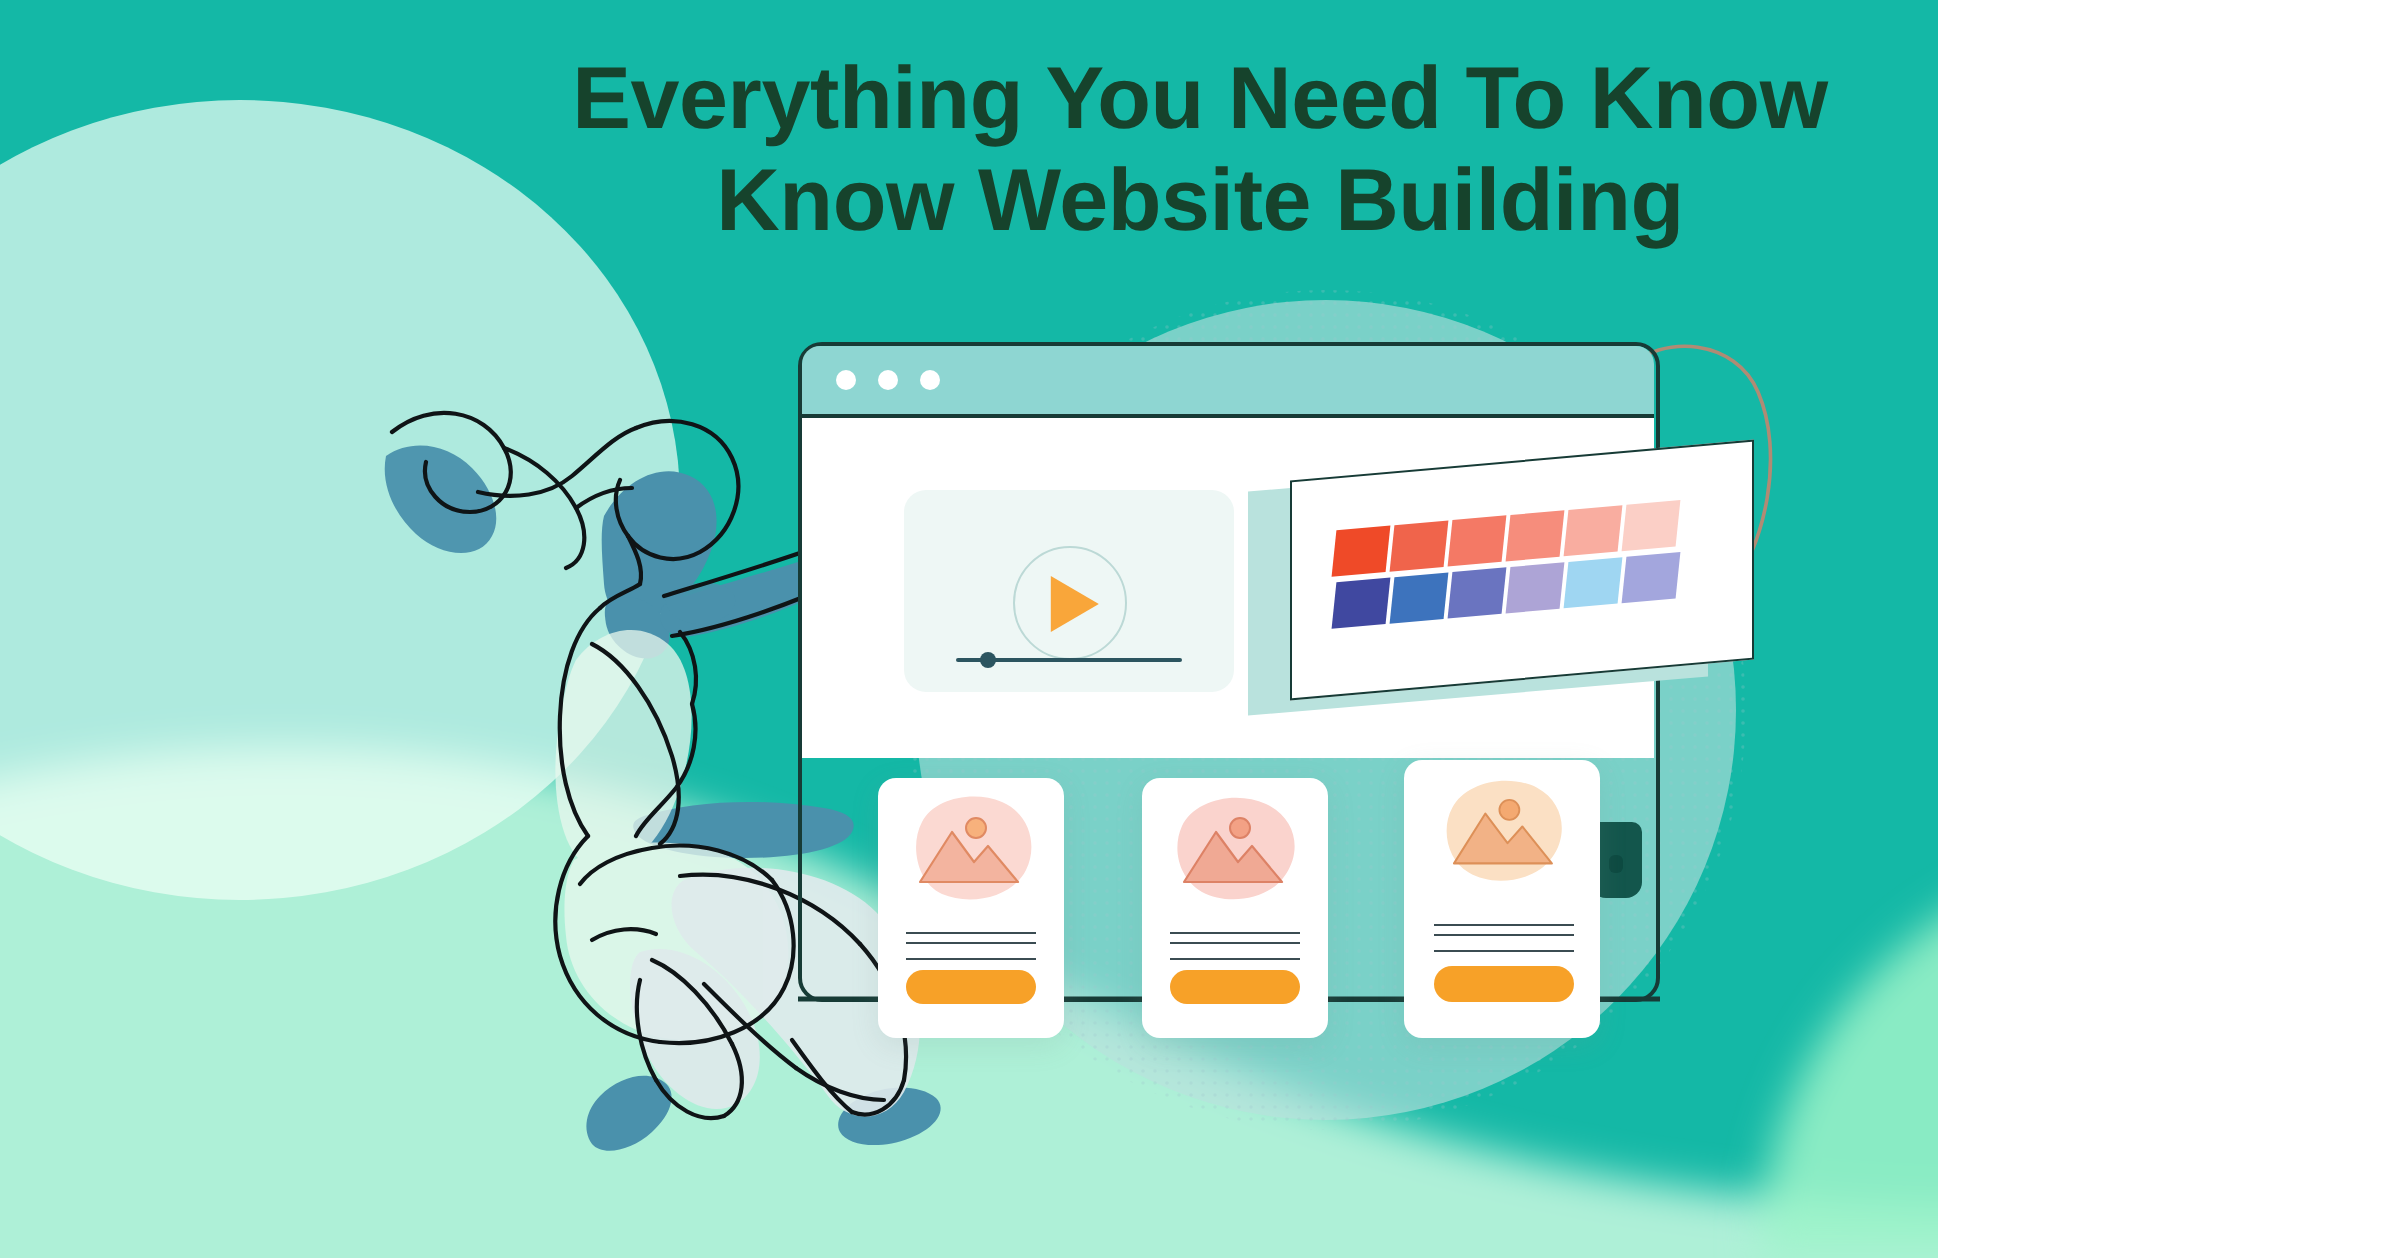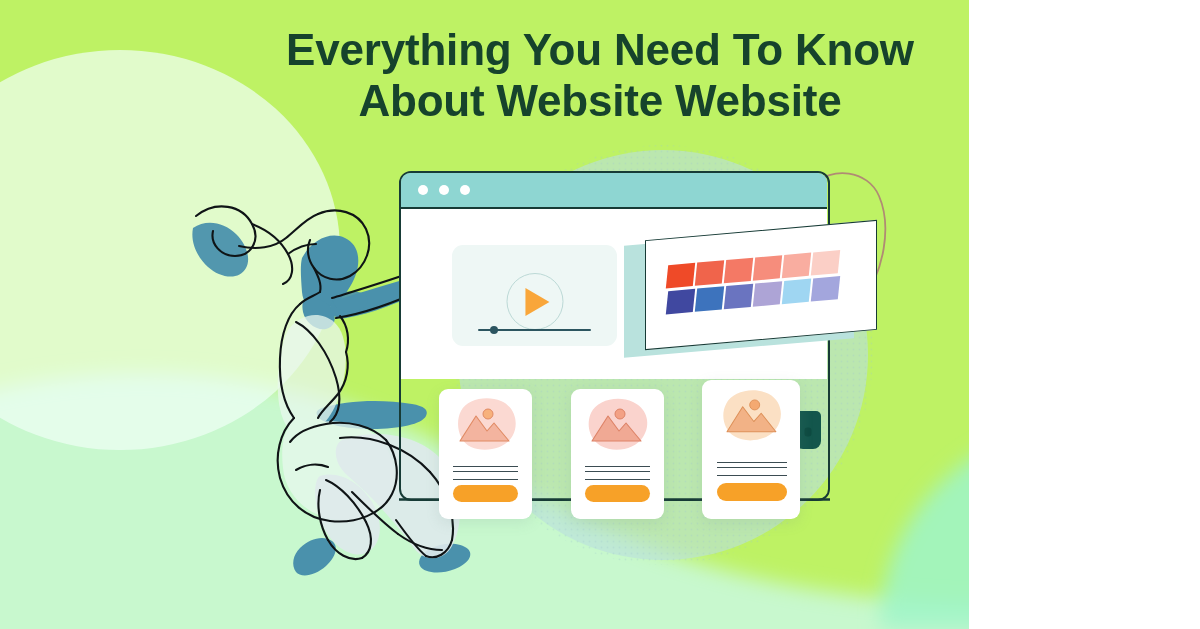--- a/index.html
+++ b/index.html
@@ -3,21 +3,21 @@
 <meta charset="utf-8">
 <title>Everything You Need To Know About Website Building</title>
 <style>
   * { margin:0; padding:0; box-sizing:border-box; }
   html,body{
     width:1200px; height:629px; overflow:hidden;
     font-family:"Liberation Sans", sans-serif;
   }
   #stage{
     position:relative; width:969px; height:629px;
-    background:#bef264; overflow:hidden;
+    background:#14b8a6; overflow:hidden;
   }
 
   
   .bg-layer{ position:absolute; inset:0; overflow:hidden; }
   .bg-svg{ position:absolute; left:0; top:0; width:1200px; height:629px; }
 
   
   .headline{
     position:absolute; left:0; top:24px; width:1200px;
     text-align:center; z-index:40;
@@ -176,21 +176,21 @@
       <g filter="url(#blur10)">
         <path d="M880,629 C880,500 990,415 1120,415 C1200,415 1260,445 1300,495 L1300,629 Z" fill="#9df4c9" opacity="0.85"></path>
       </g>
 
       <ellipse cx="120" cy="250" rx="220" ry="200" fill="#effff7" opacity="0.7"></ellipse>
     </svg>
   </div>
 
   <h1 class="headline">
     <span>Everything You Need To Know</span>
-    <span class="l2">About Website Website</span>
+    <span class="l2">Know Website Building</span>
   </h1>
 
   <div class="illo">
     <svg width="1200" height="629" viewBox="0 0 1200 629" xmlns="http://www.w3.org/2000/svg">
       <defs>
         <clipPath id="clipCircle">
           <circle cx="663" cy="355" r="210"></circle>
         </clipPath>
         <pattern id="dots" width="6" height="6" patternUnits="userSpaceOnUse">
           <circle cx="1.5" cy="1.5" r="0.9" fill="#9dc6cc" opacity="0.5"></circle>

